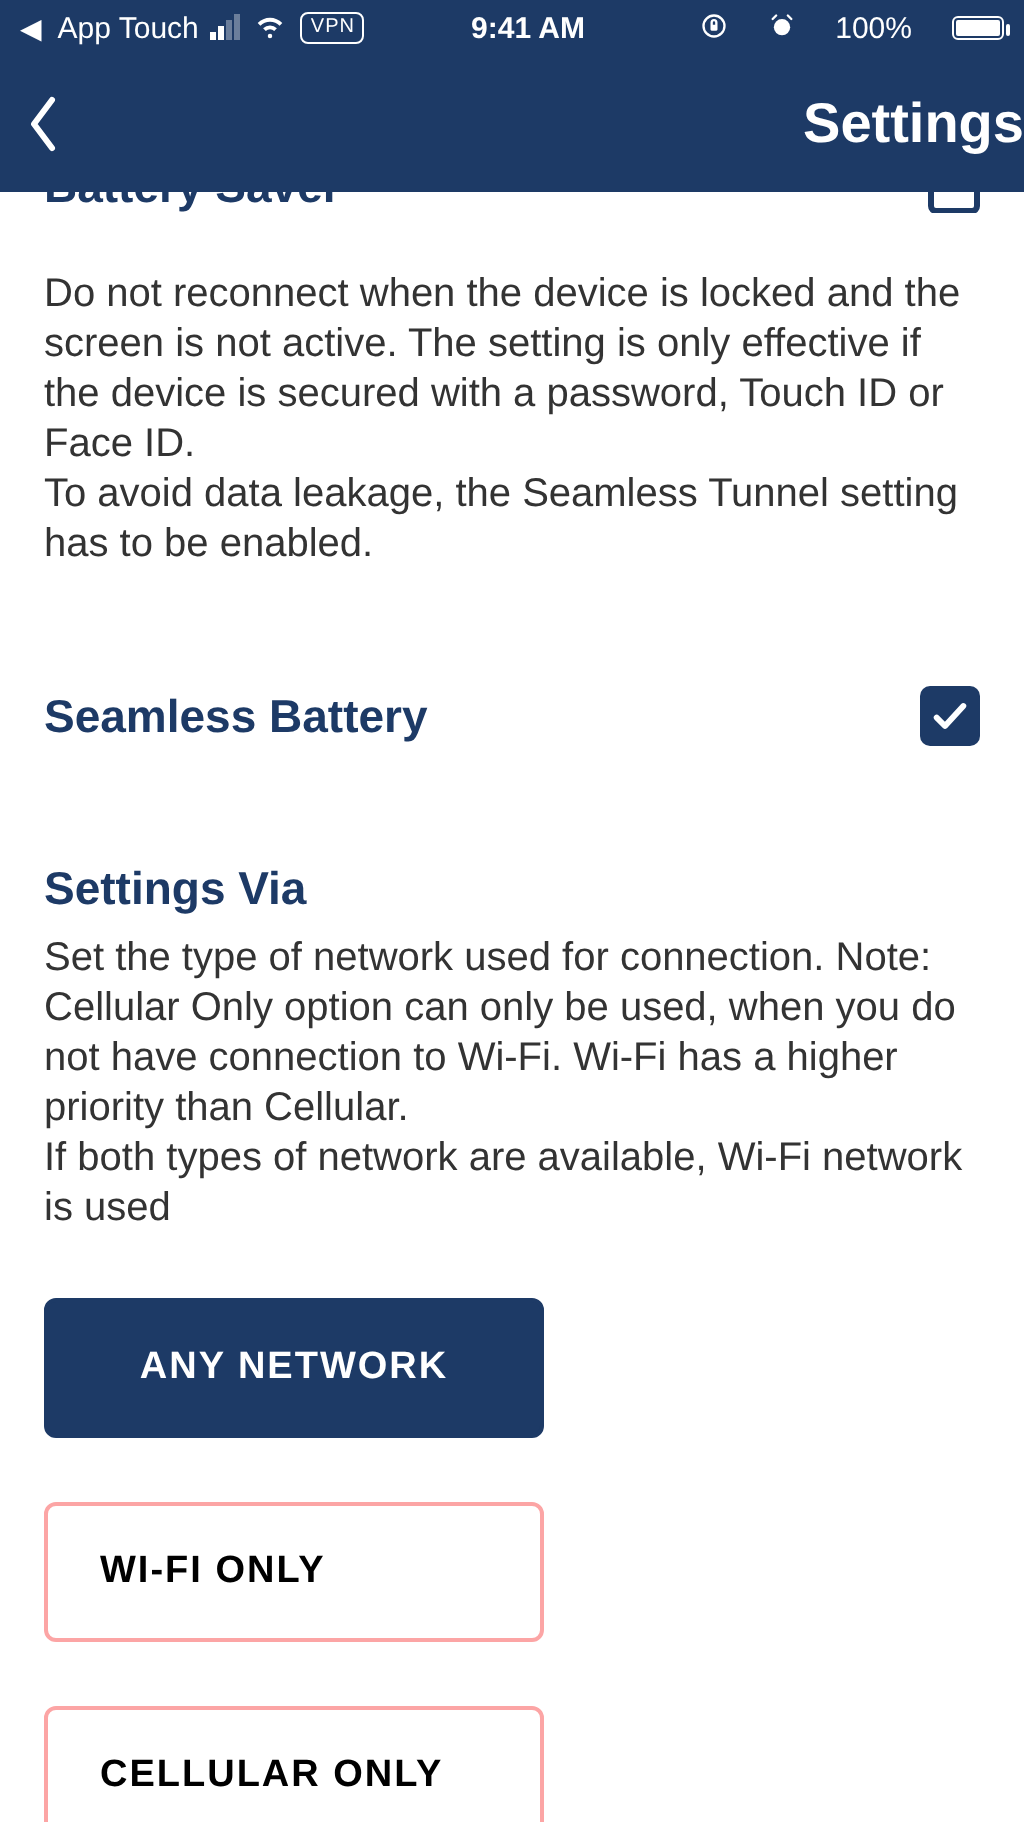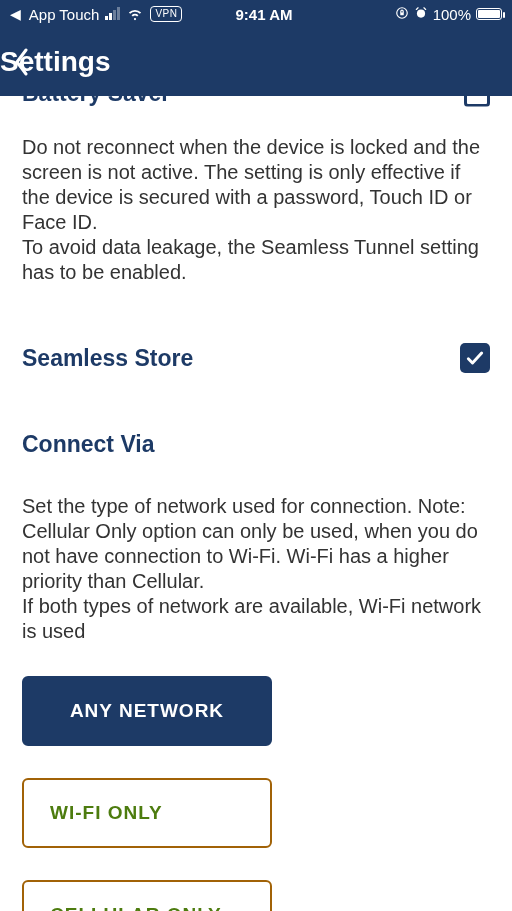--- a/index.html
+++ b/index.html
@@ -51,21 +51,21 @@
     padding:0 4px;
     line-height:14px;
     letter-spacing:0.5px;
   }
   .status-center {
     position:absolute; left:16px; right:0; text-align:center;
     font-weight:600; font-size:15px;
     pointer-events:none;
   }
   .status-right {
-    margin-left:auto; display:flex; align-items:center; gap:5px;
+    margin-left:auto; display:flex; align-items:center; gap:20px;
   }
   .lock-ic, .alarm-ic { font-size:13px; }
   .battery {
     width:26px; height:12px; border:1.5px solid #fff; border-radius:3px;
     position:relative; display:inline-block;
   }
   .battery::after{
     content:""; position:absolute; right:-4px; top:3px;
     width:2px; height:6px; background:#fff; border-radius:1px;
   }
@@ -81,21 +81,21 @@
     display:flex;
     align-items:center;
     position:relative;
     padding: 0 14px;
   }
   .nav-back {
     width:30px; height:40px; display:flex; align-items:center; justify-content:flex-start;
   }
   .nav-back svg { width:16px; height:28px; }
   .nav-title {
-    position:absolute; left:0; right:0; text-align:left;
+    position:absolute; left:0; right:0; text-align:right;
     font-size:28px; font-weight:700;
     pointer-events:none;
   }
 
   .content {
     height: calc(911px - 28px - 68px);
     overflow:hidden;
     padding: 0 22px 0 22px;
     border-radius: 17px;
   }
@@ -149,21 +149,21 @@
     letter-spacing:1px;
     text-align:left;
     margin-top:32px;
     cursor:pointer;
   }
   .net-btn.selected{
     background:#1d3a66; color:#fff; border:2px solid #1d3a66;
     text-align:center;
   }
   .net-btn.unselected{
-    background:#fff; color:#4d7c0f; border:2px solid #a16207;
+    background:#fff; color:#000000; border:2px solid #fca5a5;
   }
   .buttons { margin-top:24px; }
 </style>
 </head>
 <body>
 
 <div class="status-bar">
   <div class="status-left">
     <span class="back-caret">◀</span>
     <span>App Touch</span>
@@ -215,30 +215,30 @@
 
   <div class="cutoff-row">
     <div class="section-title">Battery Saver</div>
     <div class="cutoff-toggle"></div>
   </div>
 
   <div class="desc" style="white-space:pre-line;">Do not reconnect when the device is locked and the screen is not active. The setting is only effective if the device is secured with a password, Touch ID or Face ID.
 To avoid data leakage, the Seamless Tunnel setting has to be enabled.</div>
 
   <div class="section-row">
-    <div class="section-title">Seamless Store</div>
+    <div class="section-title">Seamless Battery</div>
     <div class="checkbox">
       <svg viewBox="0 0 24 24">
         <polyline points="4,13 9,18 20,6" fill="none" stroke="#fff" stroke-width="3.5" stroke-linecap="round" stroke-linejoin="round"></polyline>
       </svg>
     </div>
   </div>
 
-  <div class="section-title connect-title">Connect Via</div>
-  <div class="desc" style="white-space:pre-line; margin-top:36px;">Set the type of network used for connection. Note: Cellular Only option can only be used, when you do not have connection to Wi-Fi. Wi-Fi has a higher priority than Cellular.
+  <div class="section-title connect-title">Settings Via</div>
+  <div class="desc" style="white-space:pre-line; margin-top:9px;">Set the type of network used for connection. Note: Cellular Only option can only be used, when you do not have connection to Wi-Fi. Wi-Fi has a higher priority than Cellular.
 If both types of network are available, Wi-Fi network is used</div>
 
   <div class="buttons">
     <div class="net-btn selected">ANY NETWORK</div>
     <div class="net-btn unselected">WI-FI ONLY</div>
     <div class="net-btn unselected">CELLULAR ONLY</div>
   </div>
 
 </div>
 

